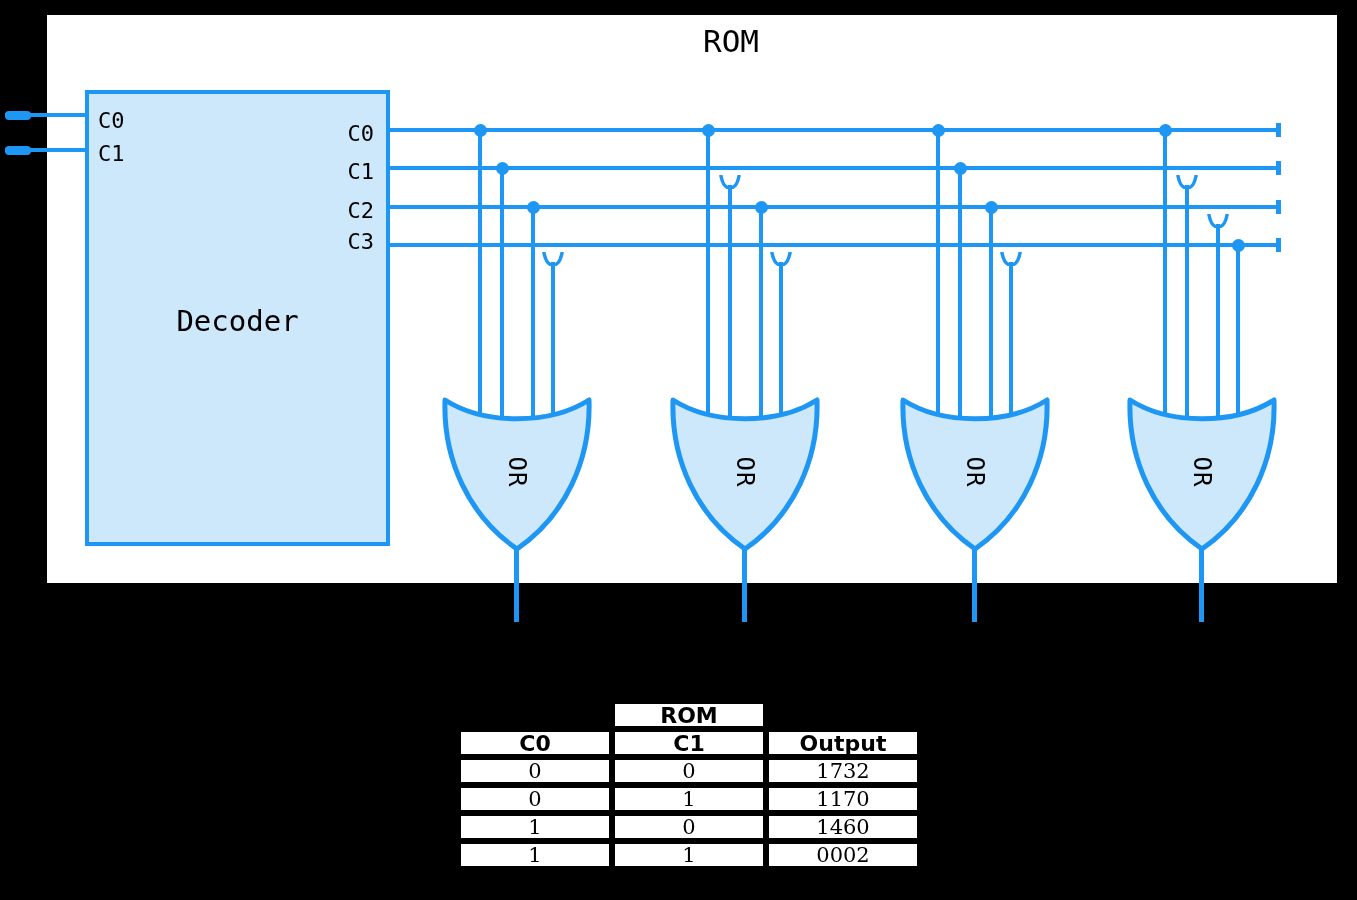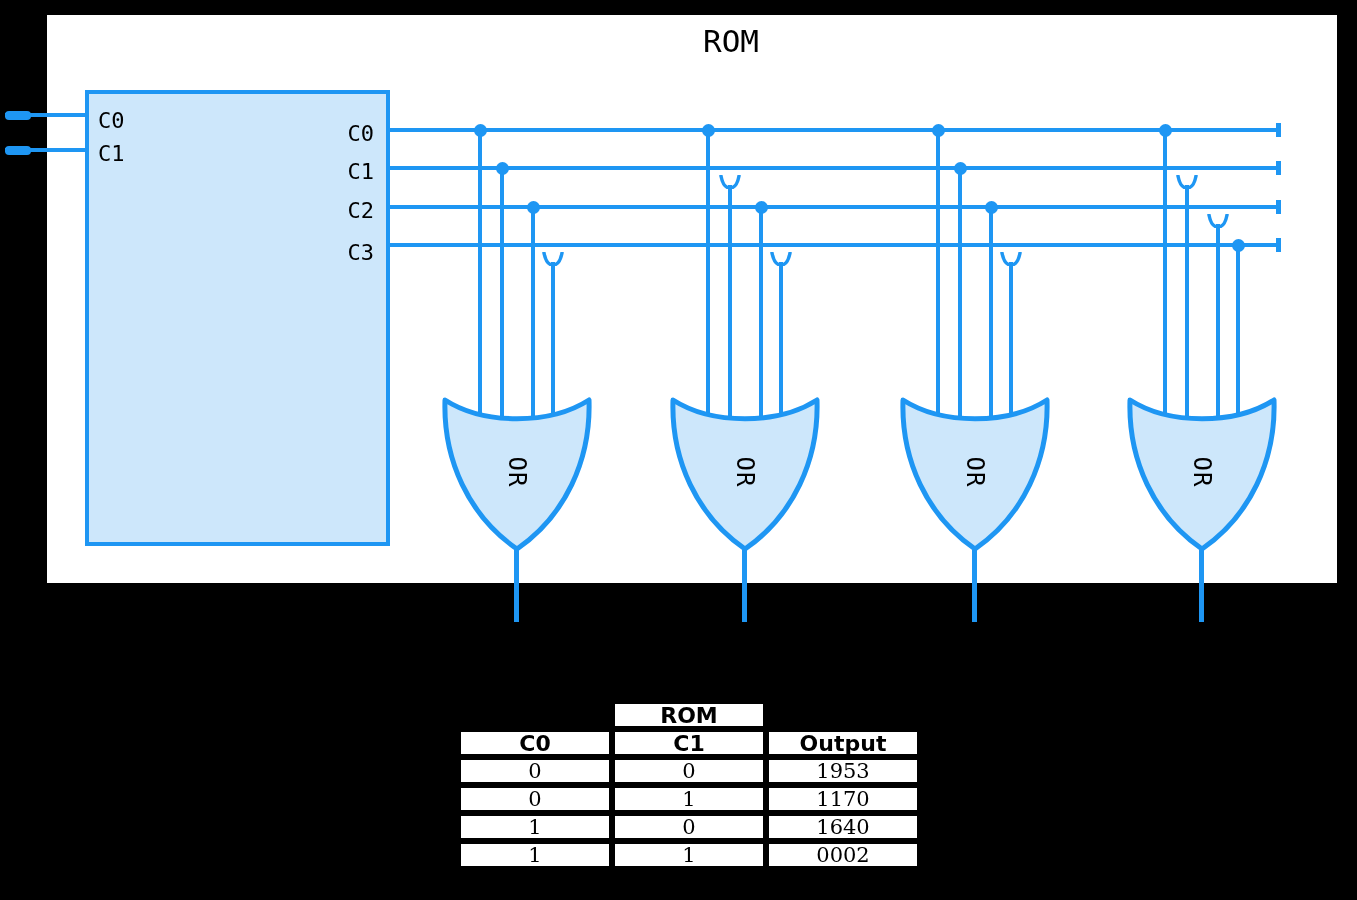--- a/index.html
+++ b/index.html
@@ -44,26 +44,27 @@
   .th{font-family:"DejaVu Sans",sans-serif;font-weight:bold;font-size:22px;}
   .td{font-family:"DejaVu Serif",serif;font-size:21px;}
 </style>
 </head>
 <body>
 
 <div class="rom-box">
   <div class="rom-title">ROM</div>
 
   <div class="decoder">
+    <div class="decoder-title">Decoder</div>
     <div class="port-label port-left" style="top:14px">C0</div>
     <div class="port-label port-left" style="top:47px">C1</div>
     <div class="port-label port-right" style="top:27px">C0</div>
     <div class="port-label port-right" style="top:65px">C1</div>
     <div class="port-label port-right" style="top:104px">C2</div>
-    <div class="port-label port-right" style="top:146px">C3</div>
+    <div class="port-label port-right" style="top:135px">C3</div>
   </div>
 
   <div id="wires">
       <div class="bus-line" style="left:343px;top:113px;width:889px"></div>
       <div class="bus-cap" style="left:1229px;top:108px"></div>
       <div class="bus-line" style="left:343px;top:151px;width:889px"></div>
       <div class="bus-cap" style="left:1229px;top:146px"></div>
       <div class="bus-line" style="left:343px;top:190px;width:889px"></div>
       <div class="bus-cap" style="left:1229px;top:185px"></div>
       <div class="bus-line" style="left:343px;top:228px;width:889px"></div>
@@ -149,30 +150,30 @@
     <div class="tcell ghost"></div>
   </div>
   <div class="trow">
     <div class="tcell th">C0</div>
     <div class="tcell th">C1</div>
     <div class="tcell th">Output</div>
   </div>
   <div class="trow">
     <div class="tcell td">0</div>
     <div class="tcell td">0</div>
-    <div class="tcell td">1953</div>
+    <div class="tcell td">1732</div>
   </div>
   <div class="trow">
     <div class="tcell td">0</div>
     <div class="tcell td">1</div>
     <div class="tcell td">1170</div>
   </div>
   <div class="trow">
     <div class="tcell td">1</div>
     <div class="tcell td">0</div>
-    <div class="tcell td">1640</div>
+    <div class="tcell td">1460</div>
   </div>
   <div class="trow">
     <div class="tcell td">1</div>
     <div class="tcell td">1</div>
     <div class="tcell td">0002</div>
   </div>
 </div>
 
 </body></html>

